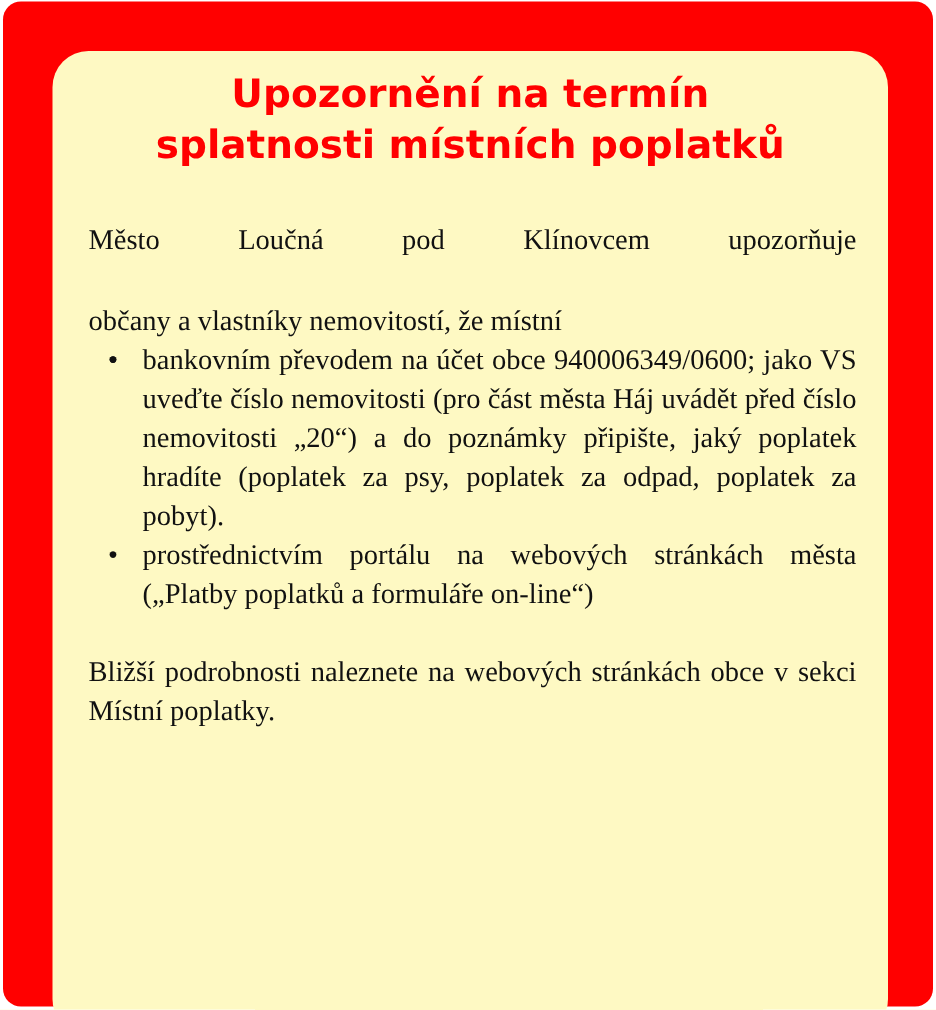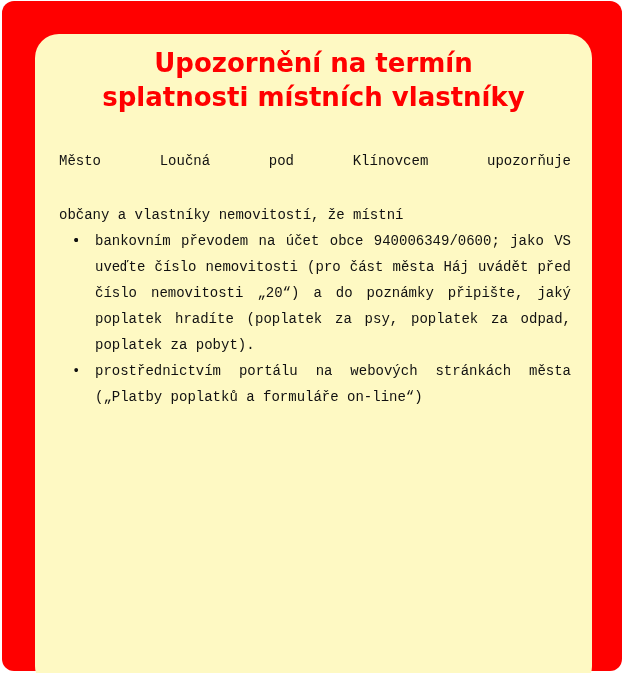--- a/index.html
+++ b/index.html
@@ -14,39 +14,39 @@
     border-radius: 24px;
   }
   .title {
     position: absolute; left: 0; top: 12px; width: 557px;
     text-align: center; color: #ff0000;
     font-family: "DejaVu Sans", sans-serif; font-weight: bold;
     font-size: 26px; line-height: 34px; margin: 0;
   }
   .body {
     position: absolute; left: 24px; top: 114px; width: 512px;
-    font-family: Liberation Mono, monospace; font-size: 14px; line-height: 26px;
+    font-family: Liberation Serif, serif; font-size: 19px; line-height: 26px;
     color: #111111;
   }
   .p { margin: 0; text-align: justify; text-align-last: left; }
   .nobr-line { display: block; text-align: justify; text-align-last: justify; }
   .lastline { display: block; text-align: left; margin-top: 28px; }
   ul { margin: 0; padding: 0; list-style: none; }
   li { position: relative; padding-left: 36px; text-align: justify; }
   li .bullet { position: absolute; left: 13px; top: 0; }
   .gap { height: 26px; }
 </style>
 </head>
 <body>
 
 <div class="frame">
   <div class="panel">
     <h1 class="title">
       <span style="display:block">Upozornění na termín</span>
-      <span style="display:block">splatnosti místních vlastníky</span>
+      <span style="display:block">splatnosti místních poplatků</span>
     </h1>
 
     <div class="body">
       <p class="p">
         <span class="nobr-line">Město Loučná pod Klínovcem upozorňuje</span>
         <span class="lastline">občany a vlastníky nemovitostí, že místní</span>
       </p>
       <ul>
         <li>
           <span class="bullet">•</span>
@@ -54,15 +54,16 @@
         <li>
           <span class="bullet">•</span>
           <span>bankovním převodem na účet obce 940006349/0600; jako VS uveďte číslo nemovitosti (pro část města Háj uvádět před číslo nemovitosti „20“) a do poznámky připište, jaký poplatek hradíte (poplatek za psy, poplatek za odpad, poplatek za pobyt).</span>
         </li>
         <li>
           <span class="bullet">•</span>
           <span>prostřednictvím portálu na webových stránkách města („Platby poplatků a formuláře on-line“)</span>
         </li>
       </ul>
       <div class="gap"></div>
+      <p class="p">Bližší podrobnosti naleznete na webových stránkách obce v sekci Místní poplatky.</p>
     </div>
   </div>
 </div>
 
 </body></html>

